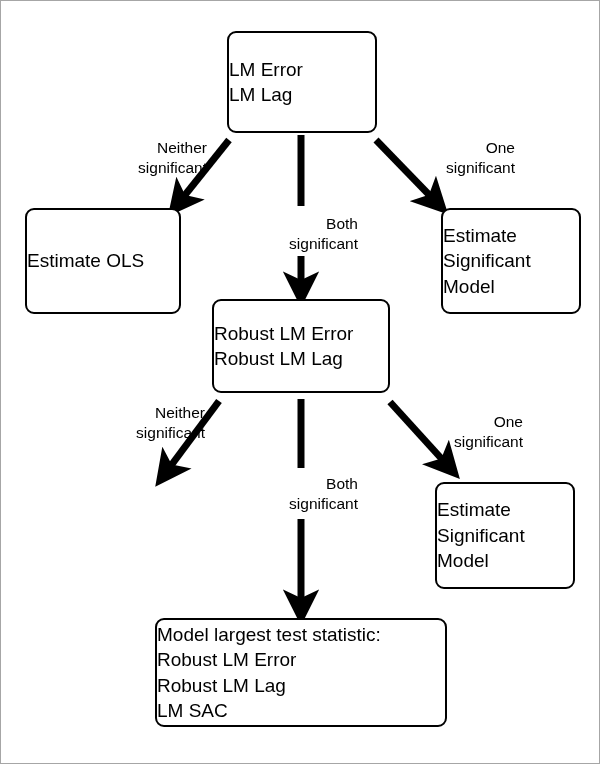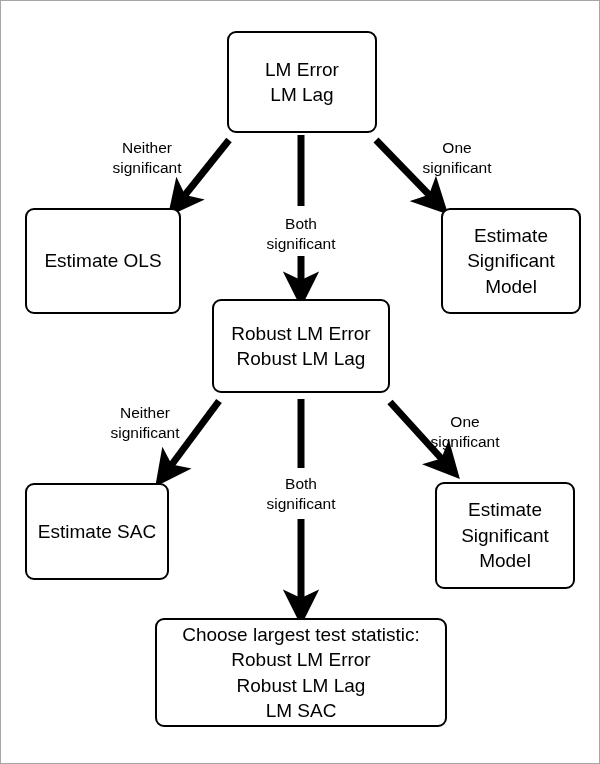--- a/index.html
+++ b/index.html
@@ -25,40 +25,40 @@
     height: 764px;
   }
   .node-box {
     position: absolute;
     box-sizing: border-box;
     background: #ffffff;
     border: 2.5px solid #000000;
     border-radius: 9px;
     display: flex;
     flex-direction: column;
-    align-items: center;
+    align-items: flex-start;
     justify-content: center;
     color: #000000;
     text-align: center;
   }
   .node-line {
     display: block;
     white-space: nowrap;
     line-height: 1.34;
     font-size: 19px;
   }
   .edge-label {
     position: absolute;
     text-align: center;
     color: #000000;
     font-size: 15.5px;
     line-height: 1.28;
     white-space: nowrap;
   }
-  .edge-label span { display: block; }
+  .edge-label span { display: block; text-align: right; }
 
   
   #node-lm-tests   { left: 226px; top: 30px;  width: 150px; height: 102px; }
   #node-ols        { left: 24px;  top: 207px; width: 156px; height: 106px; }
   #node-sig-1      { left: 440px; top: 207px; width: 140px; height: 106px; }
   #node-robust     { left: 211px; top: 298px; width: 178px; height: 94px;  }
   #node-sac        { left: 24px;  top: 482px; width: 144px; height: 97px;  }
   #node-sig-2      { left: 434px; top: 481px; width: 140px; height: 107px; }
   #node-choose     { left: 154px; top: 617px; width: 292px; height: 109px; }
 
@@ -112,32 +112,29 @@
     <span class="node-line">Estimate</span>
     <span class="node-line">Significant</span>
     <span class="node-line">Model</span>
   </div>
 
   <div class="node-box" id="node-robust">
     <span class="node-line">Robust LM Error</span>
     <span class="node-line">Robust LM Lag</span>
   </div>
 
-  <div class="node-box" id="node-sac">
-    <span class="node-line">Estimate SAC</span>
-  </div>
 
   <div class="node-box" id="node-sig-2">
     <span class="node-line">Estimate</span>
     <span class="node-line">Significant</span>
     <span class="node-line">Model</span>
   </div>
 
   <div class="node-box" id="node-choose">
-    <span class="node-line">Choose largest test statistic:</span>
+    <span class="node-line">Model largest test statistic:</span>
     <span class="node-line">Robust LM Error</span>
     <span class="node-line">Robust LM Lag</span>
     <span class="node-line">LM SAC</span>
   </div>
 
   <div class="edge-label" id="label-neither-1">
     <span>Neither</span>
     <span>significant</span>
   </div>
 

